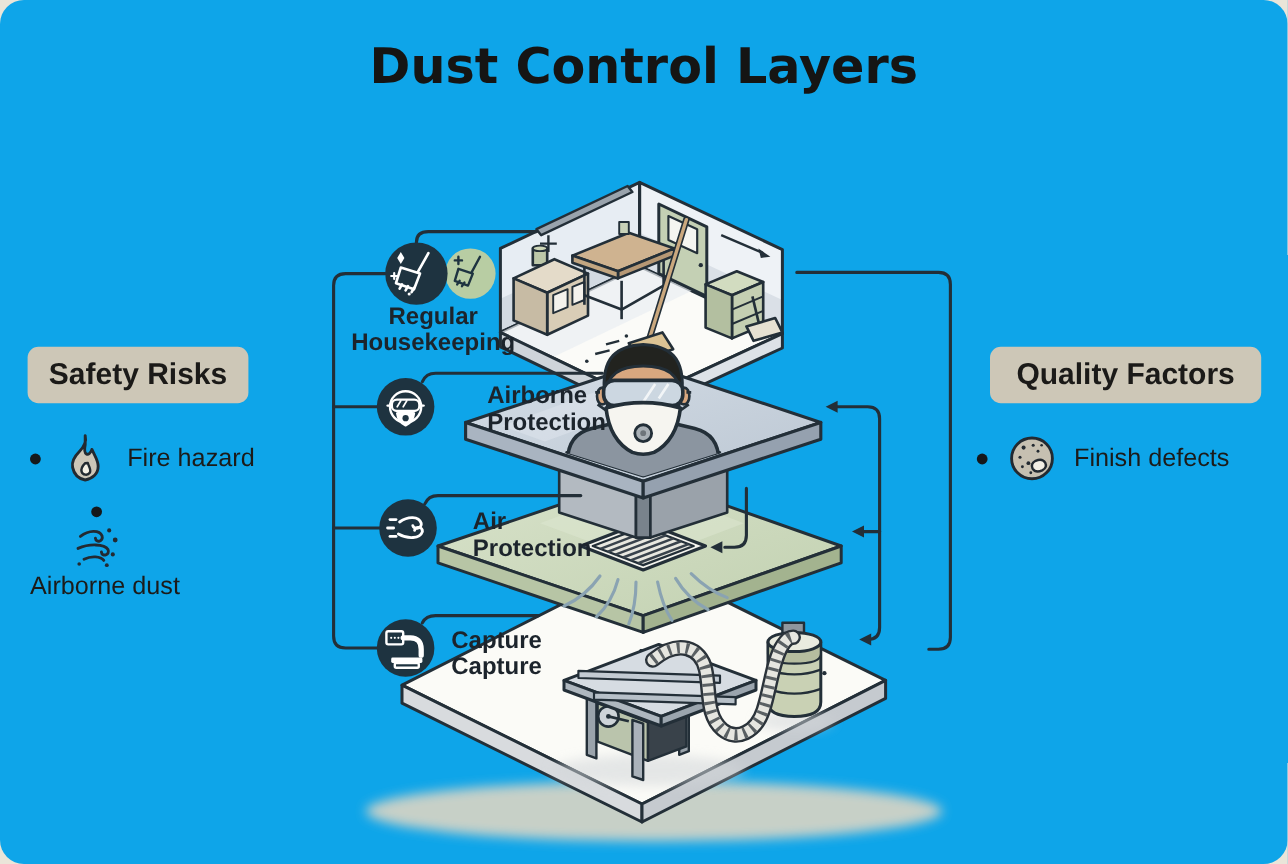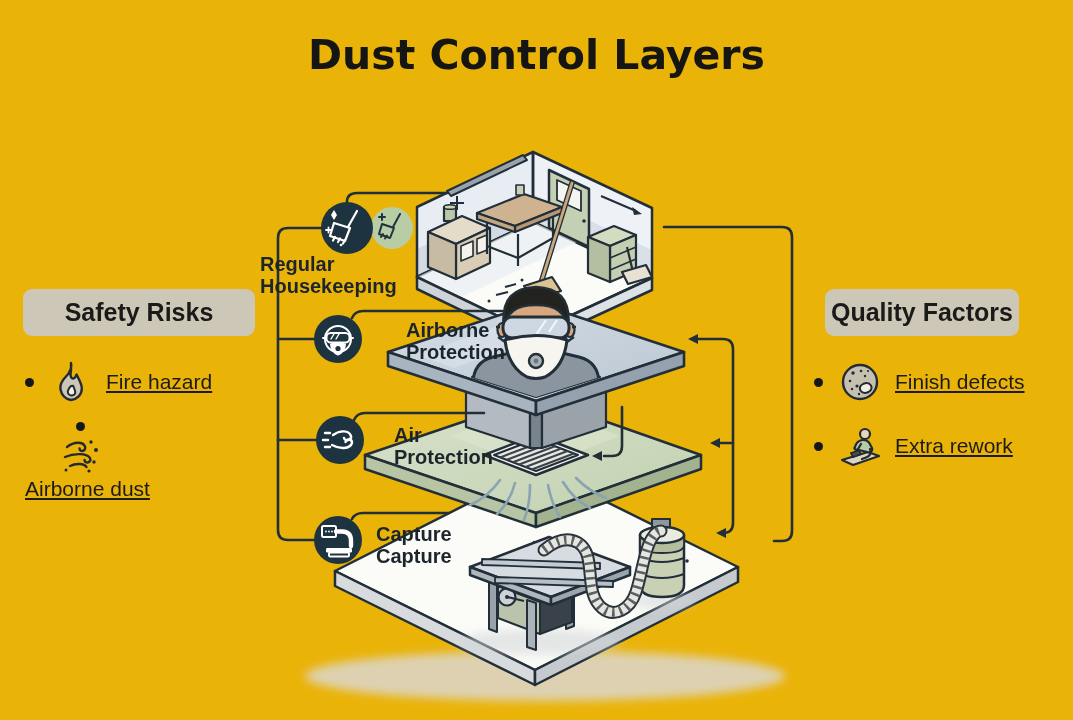--- a/index.html
+++ b/index.html
@@ -1,33 +1,33 @@
 <!DOCTYPE html>
 <html><head>
 <meta charset="utf-8">
 <style>
   html,body{margin:0;padding:0;background:#eae5d9;}
-  .stage{position:relative;width:1073px;height:720px;background:#eab308;overflow:hidden;
-         font-family:"Liberation Sans",sans-serif;}
+  .stage{position:relative;width:1073px;height:720px;background:#0ea5e9;overflow:hidden;
+         font-family:"Liberation Sans",sans-serif;border-radius:20px;}
   .stage svg.diagram{position:absolute;left:0;top:0;}
   .title{position:absolute;left:0;right:0;top:31px;text-align:center;
          font-family:"DejaVu Sans",sans-serif;font-weight:700;font-size:41px;color:#151514;letter-spacing:0;}
   .subtitle{position:absolute;left:0;right:0;top:94px;text-align:center;
          font-size:26px;color:#26241f;}
   .panel-header{position:absolute;background:#cdc7b7;border-radius:9px;
          display:flex;align-items:center;justify-content:center;
          font-weight:700;font-size:25px;color:#1b1a18;}
-  #safety-header{left:23px;top:289px;width:232px;height:47px;}
-  #quality-header{left:825px;top:289px;width:194px;height:47px;}
+  #safety-header{left:23px;top:289px;width:184px;height:47px;}
+  #quality-header{left:825px;top:289px;width:226px;height:47px;}
   .panel-item{position:absolute;display:flex;align-items:center;height:48px;}
   .panel-item .dot{width:9px;height:9px;border-radius:50%;background:#15181b;margin-right:14px;flex:none;}
   .panel-item .pi-icon{width:46px;height:46px;margin-right:12px;flex:none;}
-  .panel-item .pi-label{font-size:21px;color:#1c1b19;white-space:nowrap;text-decoration:underline;}
+  .panel-item .pi-label{font-size:21px;color:#1c1b19;white-space:nowrap;}
   .layer-label{position:absolute;font-weight:700;font-size:20px;line-height:22px;color:#1c242c;}
-  #label-housekeeping{left:260px;top:253px;width:176px;}
+  #label-housekeeping{left:273px;top:253px;width:176px;text-align:center;}
   #label-personal{left:406px;top:319px;}
   #label-air{left:394px;top:424px;}
   #label-source{left:376px;top:523px;}
 </style>
 </head>
 <body>
 
 <div class="stage">
 
   <svg class="diagram" width="1073" height="720" viewBox="0 0 1073 720">
@@ -376,32 +376,20 @@
         <circle cx="20" cy="27" r="1.6"></circle>
           <circle cx="28" cy="17" r="1.2"></circle>
           <circle cx="15" cy="30" r="1.2"></circle>
         <circle cx="22" cy="35" r="1.2"></circle>
           <circle cx="31" cy="12" r="1.1"></circle>
       </g>
     </svg>
     <span class="pi-label">Finish defects</span>
   </div>
 
-  <div class="panel-item" style="left:814px;top:422px;">
-    <span class="dot"></span>
-    <svg class="pi-icon" viewBox="0 0 46 46">
-      <polygon points="5,37 31,29 42,33 16,42" fill="#dcd5c2" stroke="#232a31" stroke-width="2.2" stroke-linejoin="round"></polygon>
-      <circle cx="28" cy="11" r="5" fill="#e6d6bd" stroke="#232a31" stroke-width="2.2"></circle>
-      <path d="M18 24 C20 16.5 28 15 32 19.5 L35 25 C36 28 33 30 30 29 L22 27 C18 27 16.5 26 18 24 Z" fill="#b6caa4" stroke="#232a31" stroke-width="2.2" stroke-linejoin="round"></path>
-      <path d="M24 21 L18 31" fill="none" stroke="#232a31" stroke-width="2.2" stroke-linecap="round"></path>
-      <polygon points="14,30 22,27.5 24,31 16,34" fill="#474f55" stroke="#232a31" stroke-width="1.8"></polygon>
-      <path d="M33 26 C35 30 33 33 29 34.5 L25 36" fill="none" stroke="#232a31" stroke-width="2.2" stroke-linecap="round"></path>
-    </svg>
-    <span class="pi-label">Extra rework</span>
-  </div>
 
   <div class="layer-label" id="label-housekeeping">
     <div>Regular</div>
     <div>Housekeeping</div>
   </div>
   <div class="layer-label" id="label-personal">
     <div>Airborne</div>
     <div>Protection</div>
   </div>
   <div class="layer-label" id="label-air">

